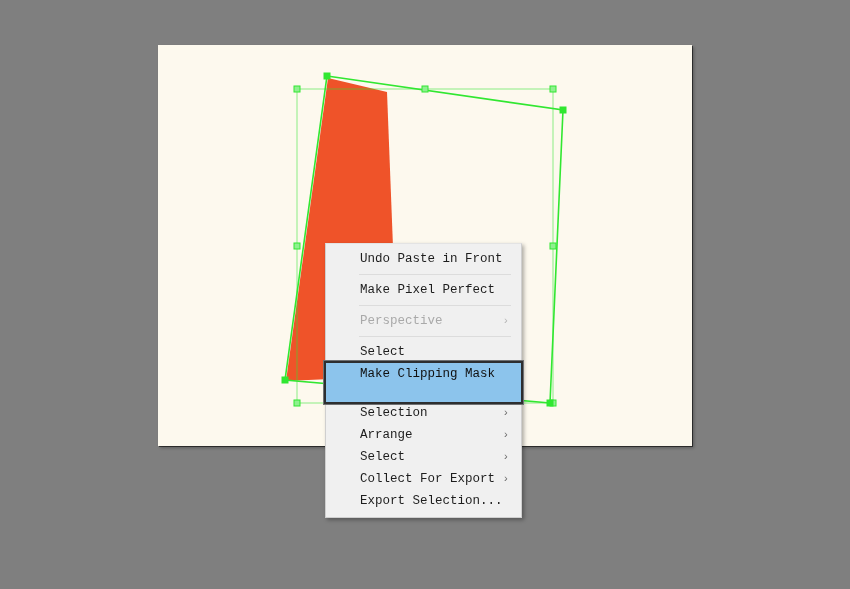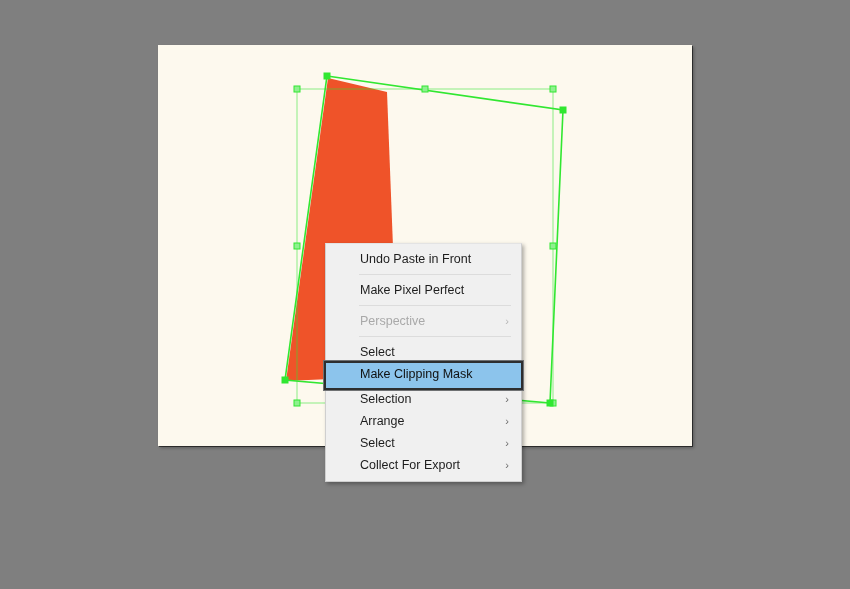--- a/index.html
+++ b/index.html
@@ -58,20 +58,21 @@
     top: 243px;
     width: 197px;
     background: #f0f0f0;
     border: 1px solid #cfcfcf;
     border-top-color: #e3e3e3;
     box-shadow: 2px 2px 4px rgba(0,0,0,0.32);
     padding: 4px 0 5px 0;
     font-size: 12.5px;
     color: #1b1b1b;
     box-sizing: border-box;
+    font-family: Liberation Mono, monospace;
   }
 
   .menu-item {
     position: relative;
     height: 22px;
     line-height: 22px;
     padding: 0 22px 0 34px;
     white-space: nowrap;
     cursor: default;
     font-size: 12.5px;
@@ -99,21 +100,21 @@
     background: #dcdcdc;
   }
 
   
   .menu-item.selected {
     background: #8cc4ec;
     color: #101010;
     outline: 3px solid #2d2e2f;
     outline-offset: 0px;
     z-index: 5;
-    height: 25px;
+    height: 39px;
     line-height: 23px;
   }
 
   .menu-item.selected::after {
     content: "";
     position: absolute;
     left: -3px;
     right: -3px;
     top: -3px;
     bottom: -3px;
@@ -163,15 +164,16 @@
       <div class="menu-item"><span>Make Pixel Perfect</span></div>
       <div class="menu-sep"></div>
       <div class="menu-item disabled"><span>Perspective</span><span class="arrow">›</span></div>
       <div class="menu-sep"></div>
       <div class="menu-item"><span>Select</span></div>
       <div class="menu-item selected"><span>Make Clipping Mask</span></div>
       <div class="menu-item"><span>Selection</span><span class="arrow">›</span></div>
       <div class="menu-item"><span>Arrange</span><span class="arrow">›</span></div>
       <div class="menu-item"><span>Select</span><span class="arrow">›</span></div>
       <div class="menu-item"><span>Collect For Export</span><span class="arrow">›</span></div>
+      <div class="menu-item"><span>Export Selection...</span></div>
     </div>
 
 </div>
 
 </body></html>

